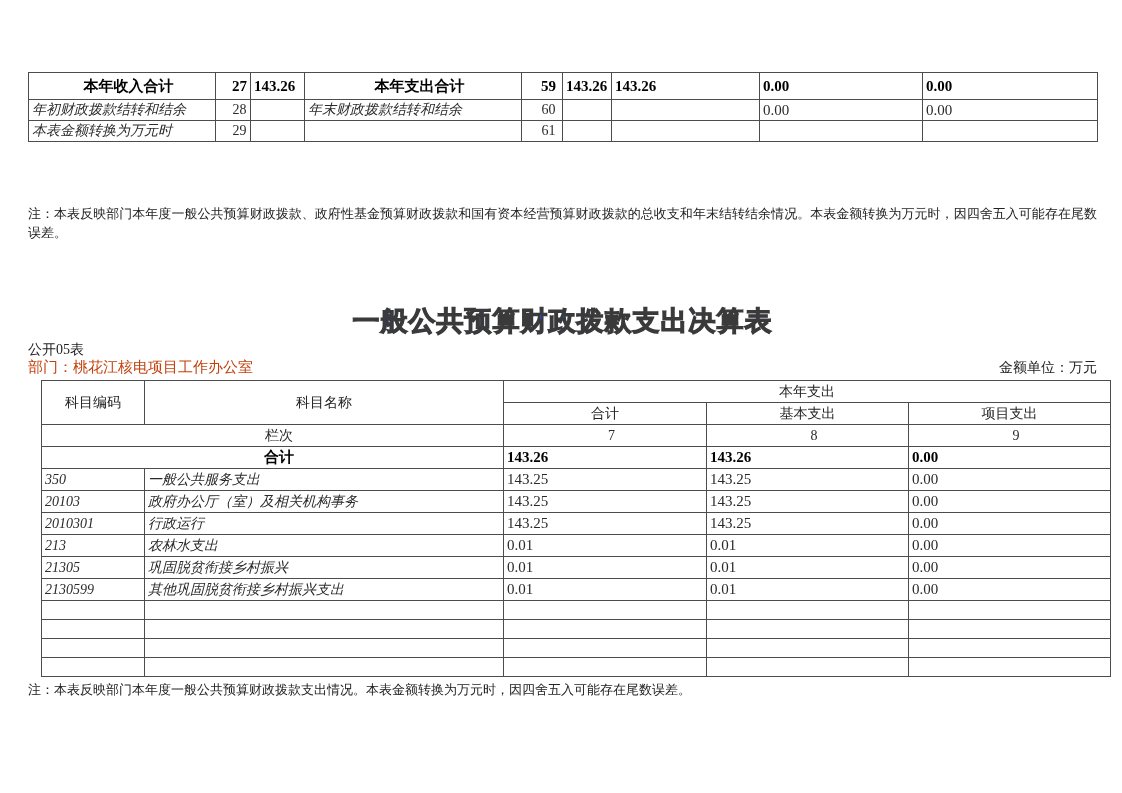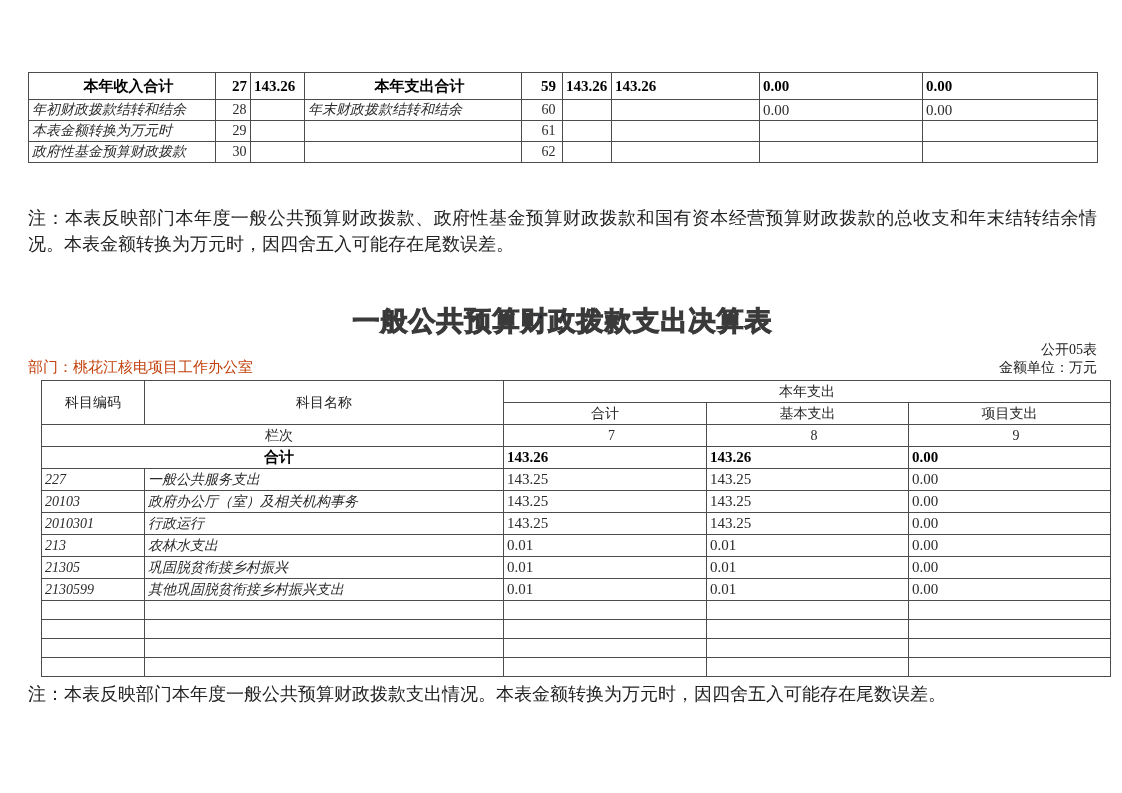--- a/index.html
+++ b/index.html
@@ -40,44 +40,44 @@
   
   #t1 { left: 28px; top: 72px; }
   #t1 tr       { height: 21px; }
   #t1 tr.r0    { height: 27px; }
   #t1 tr.r5    { height: 20px; }
 
   
   .note {
     left: 28px;
     width: 1069px;
-    font-size: 18px;
+    font-size: 13px;
     line-height: 1.45;
     color: #222;
     text-align: justify;
   }
   #note1 { top: 205px; }
   #note2 { top: 681px; }
 
   
   #t2-title {
     left: 28px; top: 303px; width: 1069px;
     text-align: center;
     font-size: 27px;
     letter-spacing: 1px;
     font-weight: bold;
-    color: #0f172a;
+    color: #1d4ed8;
     -webkit-text-stroke: 1.1px #3a3a3a;
   }
   @supports not (-webkit-text-stroke: 1px black) {
     #t2-title { color: #333; -webkit-text-stroke: 0; }
   }
   #doc-code {
     left: 28px; top: 341px; width: 1069px;
-    text-align: right; font-size: 14px; color: #222;
+    text-align: left; font-size: 14px; color: #222;
   }
   #dept-line {
     left: 28px; top: 358px; width: 700px;
     text-align: left; font-size: 15px; color: #c2410c;
   }
   #unit-line {
     left: 28px; top: 359px; width: 1069px;
     text-align: right; font-size: 14px; color: #222;
   }
 
@@ -129,31 +129,20 @@
     <td class="left">本表金额转换为万元时</td>
     <td class="mid">29</td>
     <td class="num"></td>
     <td class="left"></td>
     <td class="mid">61</td>
     <td class="num"></td>
     <td class="num"></td>
     <td class="num"></td>
     <td class="num"></td>
   </tr>
-  <tr>
-    <td class="left">政府性基金预算财政拨款</td>
-    <td class="mid">30</td>
-    <td class="num"></td>
-    <td class="left"></td>
-    <td class="mid">62</td>
-    <td class="num"></td>
-    <td class="num"></td>
-    <td class="num"></td>
-    <td class="num"></td>
-  </tr>
 </tbody>
   </table>
 
 <div id="note1" class="abs note">注：本表反映部门本年度一般公共预算财政拨款、政府性基金预算财政拨款和国有资本经营预算财政拨款的总收支和年末结转结余情况。本表金额转换为万元时，因四舍五入可能存在尾数误差。</div>
 
 <div id="t2-title" class="abs">一般公共预算财政拨款支出决算表</div>
 <div id="doc-code" class="abs">公开05表</div>
 <div id="dept-line" class="abs">部门：桃花江核电项目工作办公室</div>
 <div id="unit-line" class="abs">金额单位：万元</div>
 
@@ -182,21 +171,21 @@
     <td class="mid">8</td>
     <td class="mid">9</td>
   </tr>
   <tr class="bold-row">
     <td class="mid" colspan="2">合计</td>
     <td class="num">143.26</td>
     <td class="num">143.26</td>
     <td class="num">0.00</td>
   </tr>
   <tr>
-    <td class="left">227</td>
+    <td class="left">350</td>
     <td class="left">一般公共服务支出</td>
     <td class="num">143.25</td>
     <td class="num">143.25</td>
     <td class="num">0.00</td>
   </tr>
   <tr>
     <td class="left">20103</td>
     <td class="left">政府办公厅（室）及相关机构事务</td>
     <td class="num">143.25</td>
     <td class="num">143.25</td>

